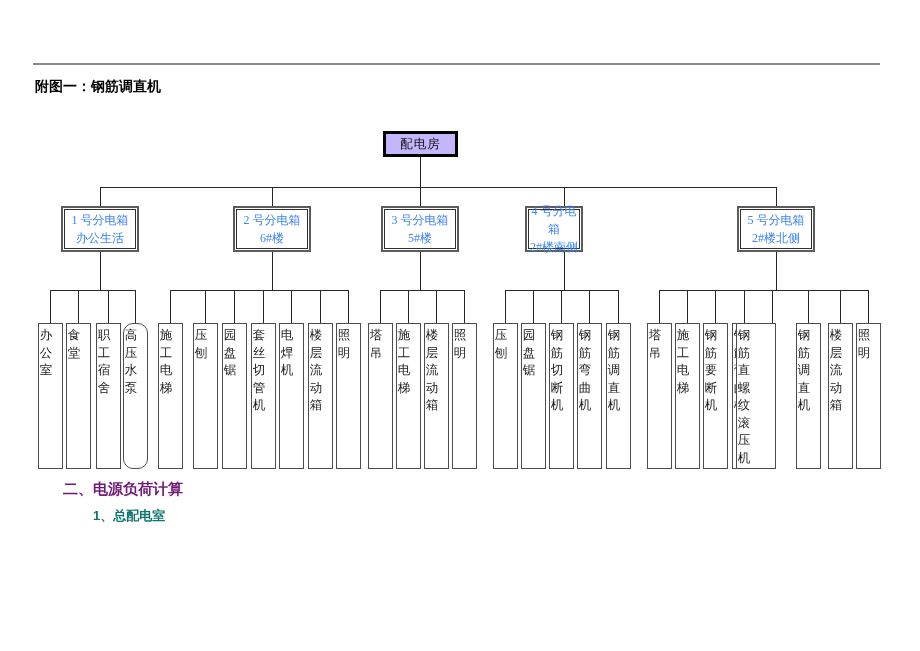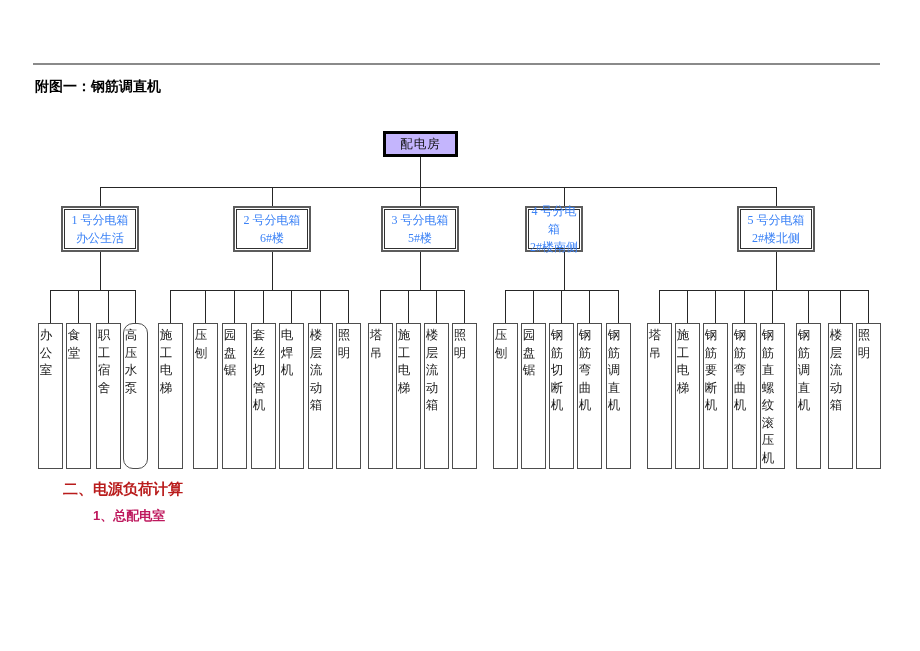--- a/index.html
+++ b/index.html
@@ -11,25 +11,25 @@
     font-family:"Liberation Sans", sans-serif;
   }
   .rule{position:absolute;background:#8a8a8a;}
   .doc-title{
     position:absolute;
     font-weight:bold;font-size:14px;line-height:20px;color:#000;
     font-family:"Liberation Sans", sans-serif;
   }
   .h2{
     position:absolute;
-    font-weight:bold;font-size:15px;line-height:20px;color:#b91c1c;
+    font-weight:bold;font-size:15px;line-height:20px;color:#701a75;
   }
   .h3{
     position:absolute;
-    font-weight:bold;font-size:13px;line-height:18px;color:#be185d;
+    font-weight:bold;font-size:13px;line-height:18px;color:#0f766e;
   }
   .p1{
     position:absolute;
     font-size:13px;line-height:18px;color:#1a1a1a;
     font-family:"Liberation Serif", serif;
   }
   .cline{position:absolute;background:#262626;}
   .root{
     position:absolute;box-sizing:border-box;
     border:3px solid #000;background:#c4b5fd;
@@ -207,21 +207,21 @@
       </div>
       <div class="cline" style="left: 715px; top: 290px; width: 1px; height: 33px;"></div>
       <div class="leaf" style="left: 703px; top: 323px; width: 25px; height: 146px;">
         <span>钢筋要断机</span>
       </div>
       <div class="cline" style="left: 744px; top: 290px; width: 1px; height: 33px;"></div>
       <div class="leaf" style="left: 732px; top: 323px; width: 25px; height: 146px;">
         <span>钢筋弯曲机</span>
       </div>
       <div class="cline" style="left: 772px; top: 290px; width: 1px; height: 33px;"></div>
-      <div class="leaf" style="left: 760px; top: 323px; width: 25px; height: 146px;">
+      <div class="leaf" style="left: 736px; top: 323px; width: 40px; height: 146px;">
         <span>钢筋直螺纹滚压机</span>
       </div>
       <div class="cline" style="left: 808px; top: 290px; width: 1px; height: 33px;"></div>
       <div class="leaf" style="left: 796px; top: 323px; width: 25px; height: 146px;">
         <span>钢筋调直机</span>
       </div>
       <div class="cline" style="left: 840px; top: 290px; width: 1px; height: 33px;"></div>
       <div class="leaf" style="left: 828px; top: 323px; width: 25px; height: 146px;">
         <span>楼层流动箱</span>
       </div>

